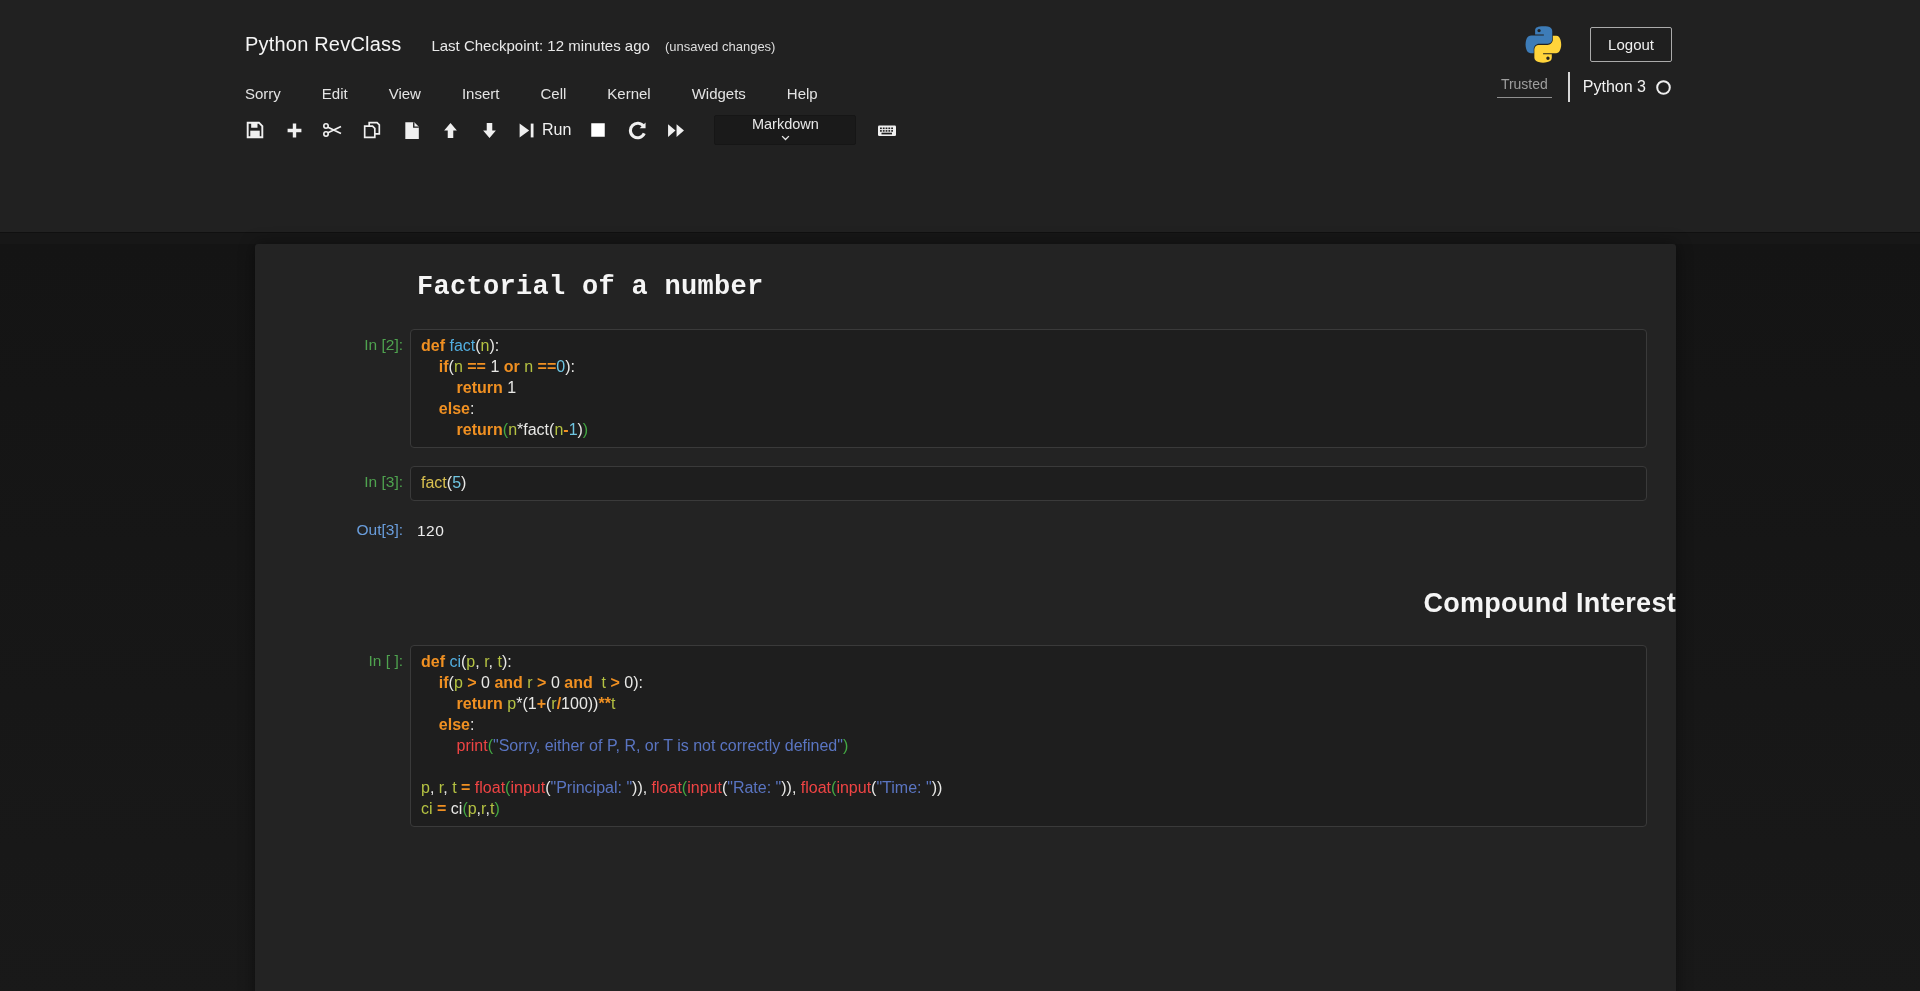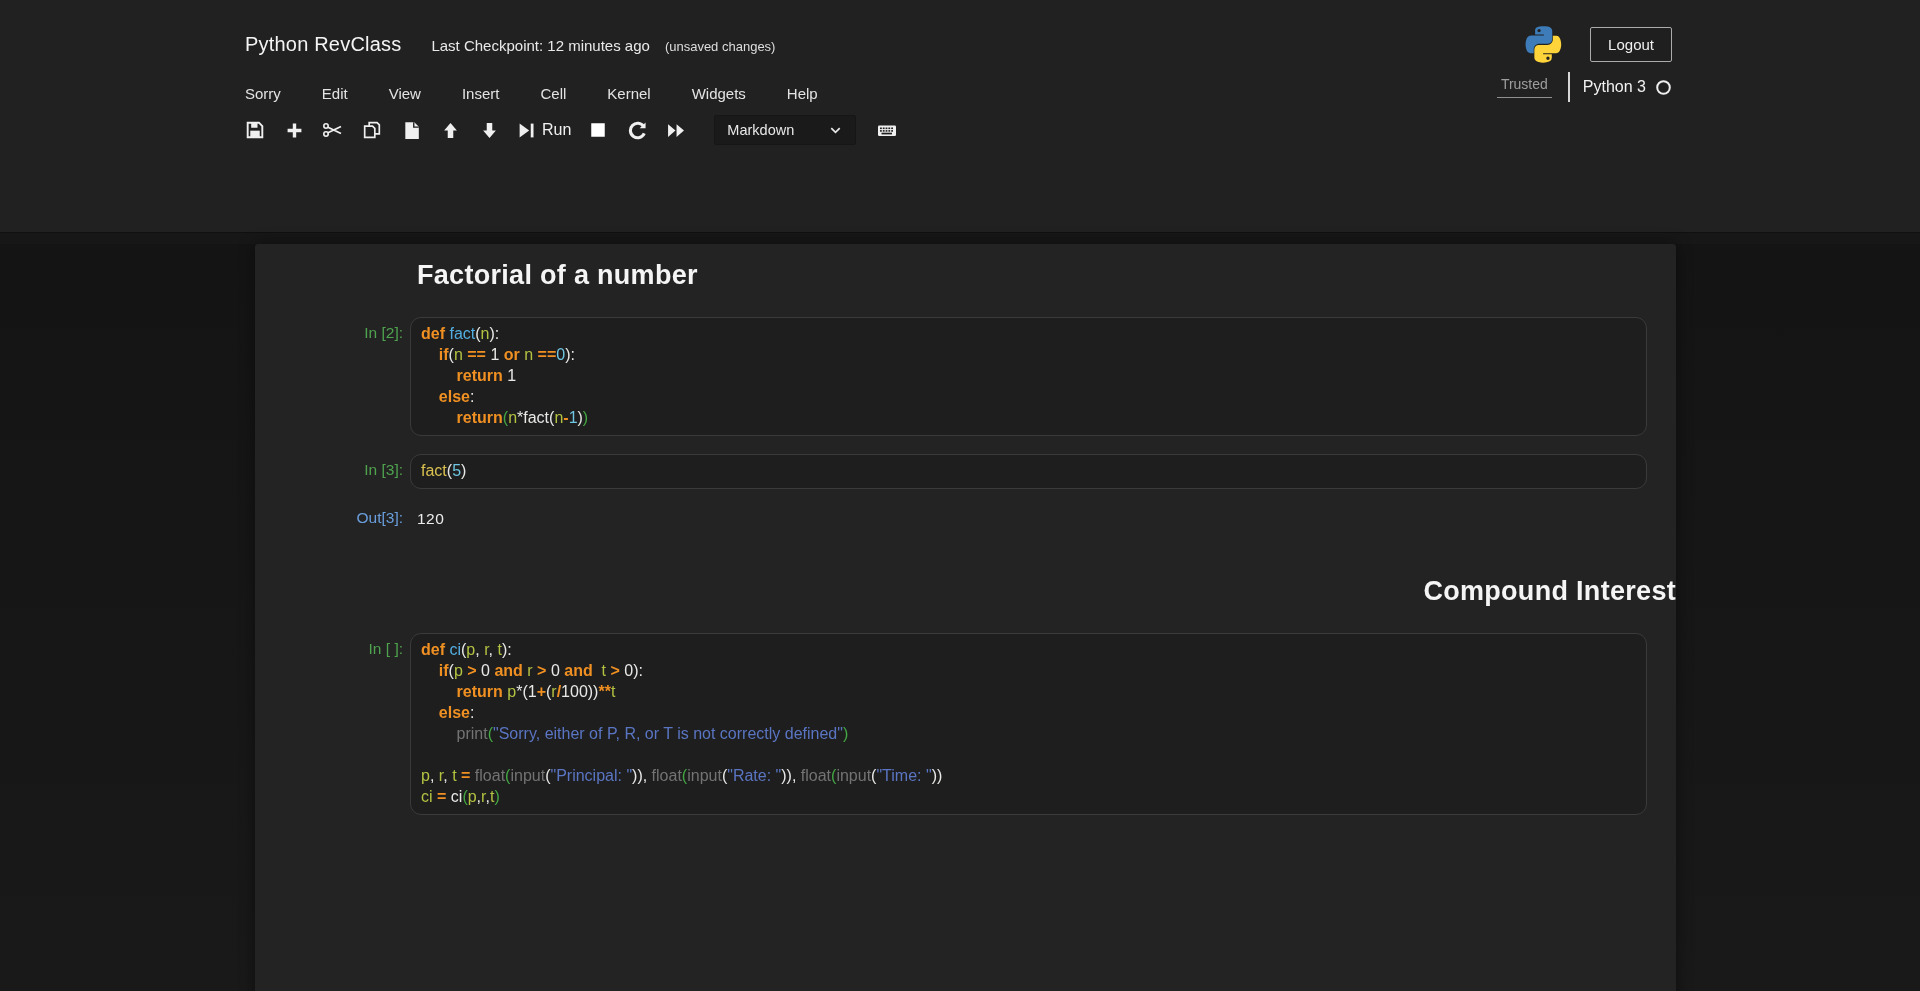--- a/index.html
+++ b/index.html
@@ -30,59 +30,59 @@
   .kernel-ind { margin-left:9px; display:flex; align-items:center; }
 
   .toolbar { display:flex; align-items:center; margin-top:13px; height:30px; }
   .tbtn { width:20px; height:22px; display:flex; align-items:center; justify-content:center;
           margin-right:19px; cursor:pointer; }
   .tbtn svg { display:block; }
   .run-group { display:flex; align-items:center; margin-right:17px; cursor:pointer;text-align:right; }
   .run-label { color:#f0f0f0; font-size:16px; margin-left:7px; }
   .celltype { width:142px; height:30px; background:#1a1a1a; border:1px solid #161616; border-radius:2px;
               display:flex; align-items:center; justify-content:space-between;
-              padding:0 12px; margin:0 2px 0 9px; cursor:pointer; }
+              padding:0 12px; margin:0 2px 0 9px; cursor:pointer;flex-direction:column; }
   .celltype span { color:#e8e8e8; font-size:14.5px; }
   .kbd-btn { margin-left:19px; }
 
   
   .nb-body { height:757px; background:linear-gradient(180deg,#141414,#191919); }
   .container { margin-left:255px; width:1421px; height:900px; margin-top:11px;
                background:#232323; border-radius:3px; box-shadow:0 0 16px rgba(0,0,0,.45);
                padding-top:1px; position:relative; }
 
   .title-cell { position:relative; margin-top:23px; height:156px; }
   .sel-bar { position:absolute; left:10px; top:0; width:6px; height:156px;
              background:#2d9cf4; border-radius:1px; }
   .h1-title { margin-left:161px; padding-top:30px; font-size:52px; line-height:60px;
               font-weight:bold; color:#f5f5f5; letter-spacing:.5px; }
 
   .h3-heading { margin-left:162px; font-size:27px; font-weight:bold; color:#f5f5f5;
                 height:33px; letter-spacing:.3px; }
-  .h3-1 { margin-top:15px; }
+  .h3-1 { margin-top:27px;font-family:Liberation Mono, monospace; }
   .h3-2 { margin-top:48px;text-align:right; }
 
   .cell-row { display:flex; align-items:flex-start; }
   .prompt { width:155px; flex:0 0 155px; text-align:right; padding:7px 7px 0 0;
             font-size:15.5px; white-space:pre; }
   .prompt.in  { color:#4fa34f; }
   .prompt.out { color:#6a9edd;padding-left:44px; }
-  .codebox { width:1237px; border:1px solid #3a3a3a; background:#1e1e1e; border-radius:11px;
+  .codebox { width:1237px; border:1px solid #3a3a3a; background:#1e1e1e; border-radius:4px;
              padding:5px 10px 7px; cursor:text; }
   .code-line { font-size:16px; line-height:21px; white-space:pre; color:#e8e8e6; }
   .row-cell1 { margin-top:24px; }
   .row-cell2 { margin-top:18px; }
   .row-out   { margin-top:13px; }
   .row-cell3 { margin-top:24px; }
   .out-value { font-size:15.5px; color:#ececec; padding-top:8px; margin-left:7px; letter-spacing:.5px; }
 
   
   .tok-k  { color:#f09022; font-weight:bold; }
   .tok-op { color:#f09022; font-weight:bold; }
-  .tok-b  { color:#737373; }
+  .tok-b  { color:#ef4444; }
   .tok-fn { color:#52aee0; }
   .tok-v  { color:#b4c242; }
   .tok-num  { color:#e8e8e6; }
   .tok-numc { color:#6fc6e2; }
   .tok-s  { color:#5a75c2; }
   .tok-p  { color:#e8e8e6; }
   .tok-pg { color:#43a843; }
   .tok-fy { color:#d9c04f; }
 </style>
 </head>

